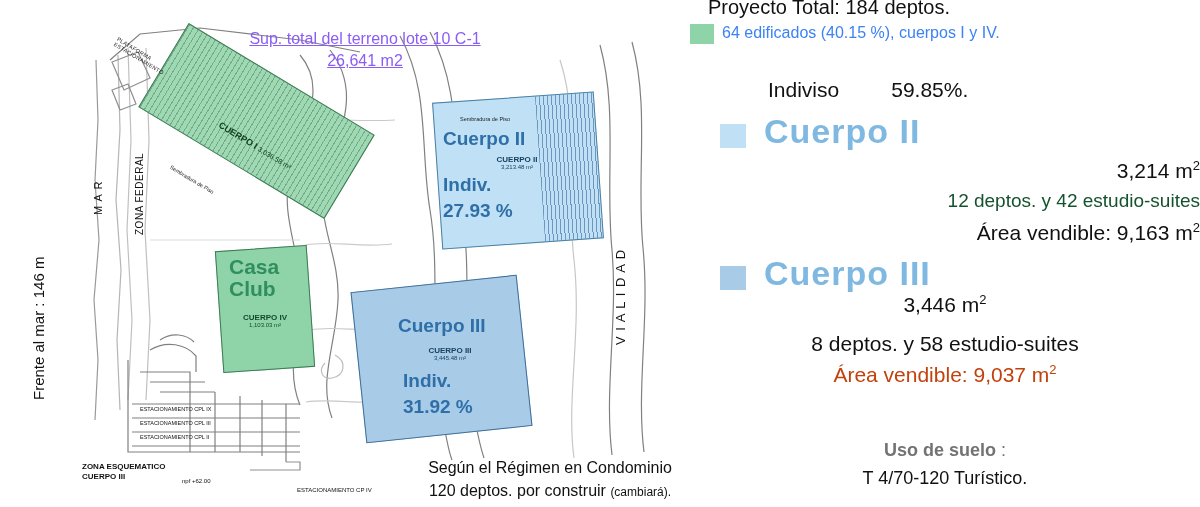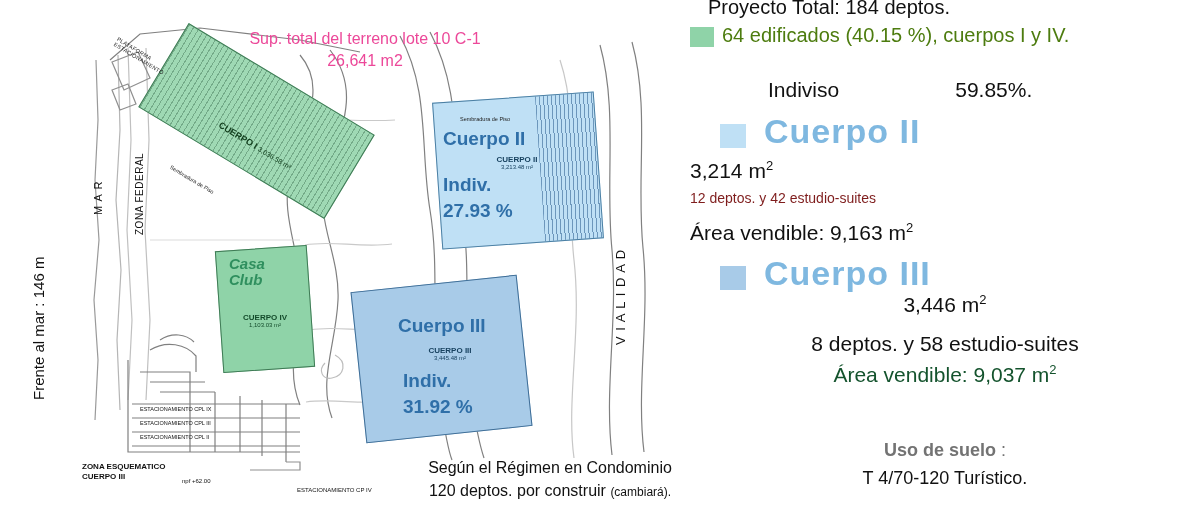--- a/index.html
+++ b/index.html
@@ -37,21 +37,21 @@
     font-size:10px; letter-spacing:.5px; color:#111;
   }
   #vialidad {
     left:613px; top:345px;
     transform: rotate(-90deg);
     font-size:13px; letter-spacing:1px; color:#111;
   }
 
   #sup-terreno {
     left:190px; top:28px; width:350px;
-    text-align:center; font-size:16px; line-height:1.35; color:#ec4899;
+    text-align:center; font-size:16px; line-height:1.35; color:#8b5cf6;text-decoration:underline;
   }
 
   
   #cuerpo1-shape {
     left:148px; top:72px; width:215px; height:96px;
     background:#9fd9b4; border:1px solid #3f7a55;
     transform: rotate(31deg);
     transform-origin:50% 50%;
   }
   #cuerpo1-hatch {
@@ -107,21 +107,21 @@
 
   
   #casaclub-shape {
     left:219px; top:248px; width:90px; height:120px;
     background:#8fd3a8; border:1px solid #3f7a55;
     transform: rotate(-4deg);
     transform-origin:50% 50%;
   }
   #casaclub-text {
     left:229px; top:256px; width:80px;
-    font-size:15px; color:#2f8f5e; font-weight:bold; line-height:1.05;font-style:italic;
+    font-size:21px; color:#2f8f5e; font-weight:bold; line-height:1.05;
   }
   #casaclub-sub {
     left:222px; top:305px; width:86px; font-size:8px; color:#134a2a; text-align:center; font-weight:bold;margin-top:8px;
   }
   #casaclub-sub .s2 { font-weight:normal; font-size:6px; display:block; }
 
   
   #cuerpo3-shape {
     left:358px; top:283px; width:165px; height:150px;
     background:#a8cbe8; border:1px solid #3e6d96;
@@ -158,45 +158,45 @@
   
   #panel { left:690px; top:0; width:510px; height:507px; }
 
   .sw { display:inline-block; vertical-align:middle; }
   #proyecto-total {
     left:18px; top:-4px; width:490px;
     font-size:20px; color:#111; white-space:nowrap;
   }
   #legend-green-row {
     left:0px; top:24px; width:510px;
-    font-size:20px; color:#4d7c0f; white-space:nowrap;
+    font-size:16px; color:#3b82f6; white-space:nowrap;
   }
   #legend-green-sw {
     width:24px; height:20px; background:#8fd3a8; margin-right:8px;
   }
   #indiviso-row {
     left:78px; top:78px; width:430px;
     font-size:21px; color:#111;
   }
-  #indiviso-row .val { margin-left:116px; }
+  #indiviso-row .val { margin-left:52px; }
 
   .body-head {
     font-size:34px; font-weight:bold; color:#7fb8e0; letter-spacing:1px;
   }
   #c2-head { left:30px; top:112px; width:470px; }
   #c2-sw { width:26px; height:24px; background:#bfe0f5; margin-right:18px; position:relative; top:2px; }
-  #c2-area { left:0; top:158px; width:510px; text-align:left; font-size:21px; color:#111; }
-  #c2-line1 { left:0; top:190px; width:510px; text-align:left; font-size:14px; color:#7f1d1d; }
-  #c2-line2 { left:0; top:220px; width:510px; text-align:left; font-size:21px; color:#111; }
+  #c2-area { left:0; top:158px; width:510px; text-align:right; font-size:21px; color:#111; }
+  #c2-line1 { left:0; top:190px; width:510px; text-align:right; font-size:19px; color:#14532d; }
+  #c2-line2 { left:0; top:220px; width:510px; text-align:right; font-size:21px; color:#111; }
 
   #c3-head { left:30px; top:254px; width:470px; }
   #c3-sw { width:26px; height:24px; background:#a8cbe8; margin-right:18px; position:relative; top:2px; }
   #c3-area { left:0; top:292px; width:510px; text-align:center; font-size:21px; color:#111; }
   #c3-line1 { left:0; top:332px; width:510px; text-align:center; font-size:21px; color:#111; }
-  #c3-line2 { left:0; top:362px; width:510px; text-align:center; font-size:21px; color:#14532d; }
+  #c3-line2 { left:0; top:362px; width:510px; text-align:center; font-size:21px; color:#c2410c; }
 
   #uso-suelo { left:0; top:440px; width:510px; text-align:center; font-size:18px; color:#737373; }
   #uso-suelo b { font-weight:bold; }
   #uso-suelo-val { left:0; top:468px; width:510px; text-align:center; font-size:18px; color:#111; }
 
   sup { font-size:.62em; vertical-align:super; }
 </style>
 </head>
 <body>
 

